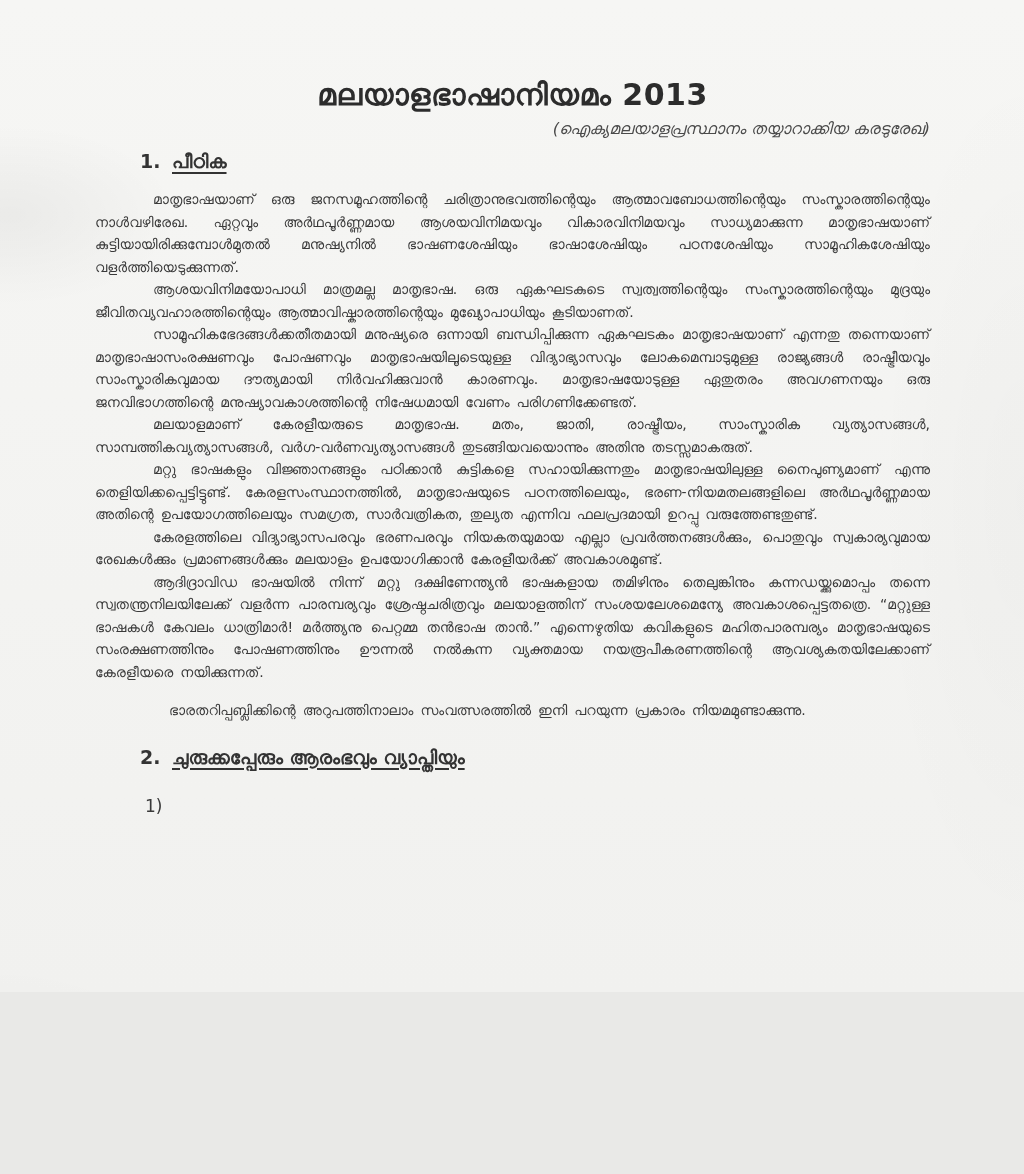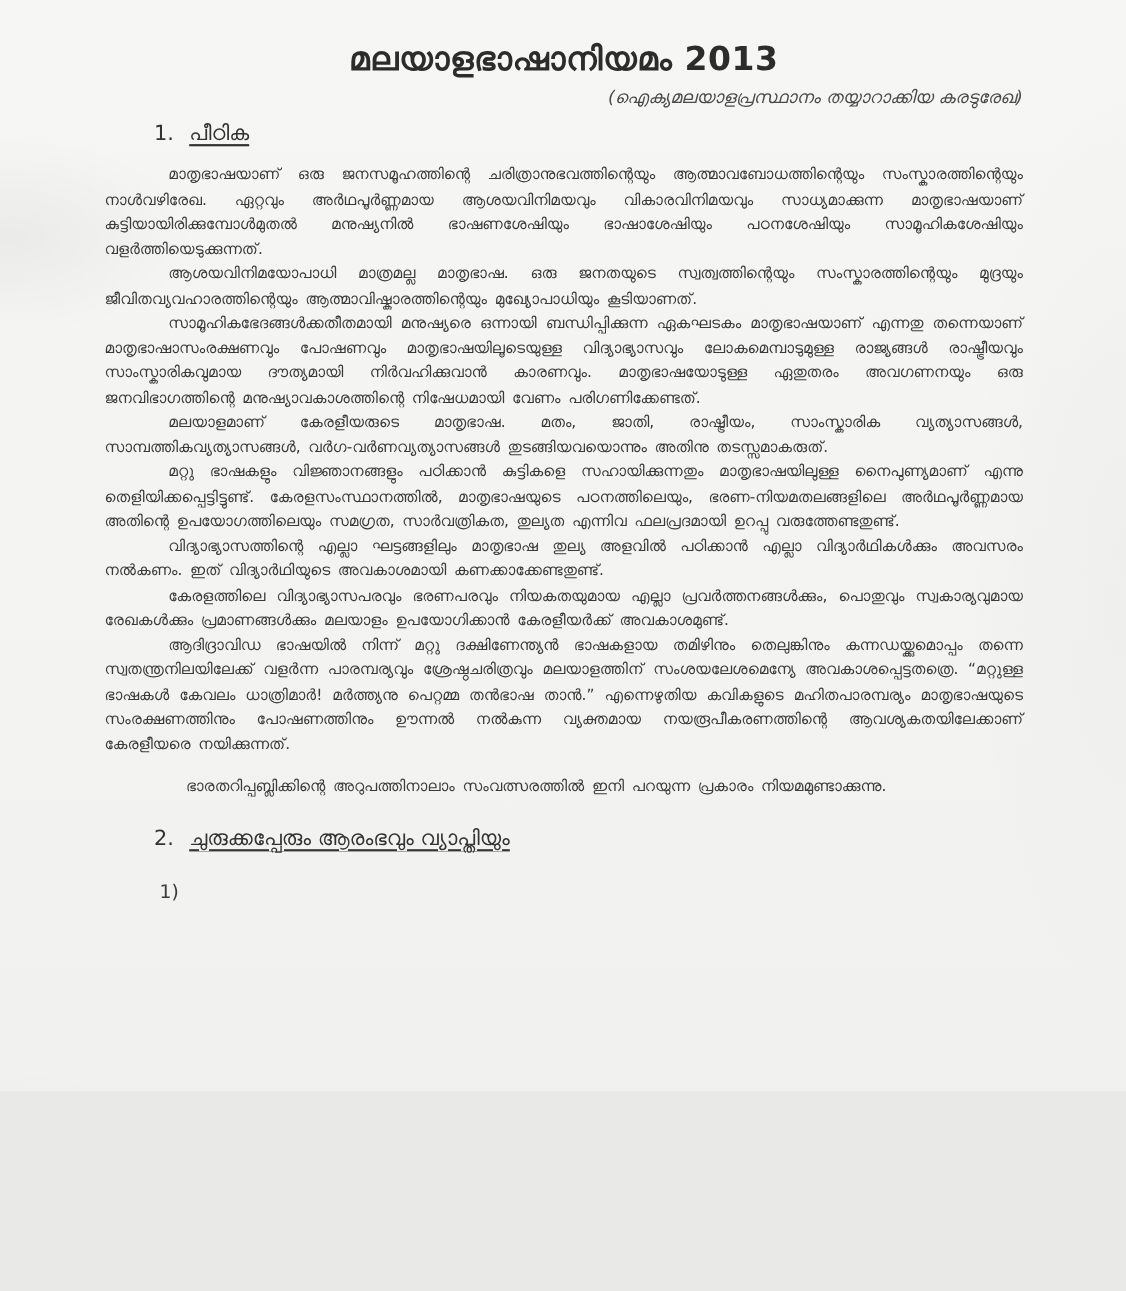--- a/index.html
+++ b/index.html
@@ -6,21 +6,21 @@
     margin: 0;
     padding: 0;
     background: #e9e9e7;
   }
   .page {
     position: relative;
     width: 1024px;
     height: 992px;
     margin: 0 auto;
     box-sizing: border-box;
-    padding: 26px 94px 0 95px;
+    padding: 66px 94px 0 95px;
     overflow: hidden;
     background:
       radial-gradient(240px 130px at 10px 215px, rgba(0,0,0,0.045), transparent 70%),
       radial-gradient(300px 220px at 0px 1120px, rgba(0,0,0,0.035), transparent 70%),
       radial-gradient(200px 600px at 1024px 500px, rgba(0,0,0,0.02), transparent 75%),
       linear-gradient(#f6f6f4, #f1f1ef);
     font-family: "DejaVu Sans", "Liberation Sans", sans-serif;
     color: #383838;
   }
   .doc-title {
@@ -37,21 +37,21 @@
     text-align: right;
     font-style: italic;
     font-size: 16px;
     line-height: 20px;
     color: #4a4a4a;
   }
   .sec-heading {
     margin: 11px 0 0 45px;
     font-size: 19px;
     line-height: 23px;
-    font-weight: normal;
+    font-weight: bold;
     color: #333;
   }
   .sec-heading .sec-num {
     display: inline-block;
     width: 32px;
   }
   .sec-heading .sec-title {
     text-decoration: underline;
     text-underline-offset: 4px;
     text-decoration-thickness: 1.5px;
@@ -112,25 +112,24 @@
   <h1 class="doc-title">മലയാളഭാഷാനിയമം 2013</h1>
 
   <div class="doc-subtitle">(ഐക്യമലയാളപ്രസ്ഥാനം തയ്യാറാക്കിയ കരടുരേഖ)</div>
 
   <div class="sec-heading">
     <span class="sec-num">1.</span><span class="sec-title">പീഠിക</span>
   </div>
 
   <div class="body-text">
     <p class="para">മാതൃഭാഷയാണ് ഒരു ജനസമൂഹത്തിന്റെ ചരിത്രാനുഭവത്തിന്റെയും ആത്മാവബോധത്തിന്റെയും സംസ്കാരത്തിന്റെയും നാൾവഴിരേഖ. ഏറ്റവും അർഥപൂർണ്ണമായ ആശയവിനിമയവും വികാരവിനിമയവും സാധ്യമാക്കുന്ന മാതൃഭാഷയാണ് കുട്ടിയായിരിക്കുമ്പോൾമുതൽ മനുഷ്യനിൽ ഭാഷണശേഷിയും ഭാഷാശേഷിയും പഠനശേഷിയും സാമൂഹികശേഷിയും വളർത്തിയെടുക്കുന്നത്.</p>
-    <p class="para">ആശയവിനിമയോപാധി മാത്രമല്ല മാതൃഭാഷ. ഒരു ജനതയുടെ സ്വത്വത്തിന്റെയും സംസ്കാരത്തിന്റെയും മുദ്രയും ജീവിതവ്യവഹാരത്തിന്റെയും ആത്മാവിഷ്കാരത്തിന്റെയും മുഖ്യോപാധിയും കൂടിയാണത്.</p>
+    <p class="para">ആശയവിനിമയോപാധി മാത്രമല്ല മാതൃഭാഷ. ഒരു ഏകഘടകുടെ സ്വത്വത്തിന്റെയും സംസ്കാരത്തിന്റെയും മുദ്രയും ജീവിതവ്യവഹാരത്തിന്റെയും ആത്മാവിഷ്കാരത്തിന്റെയും മുഖ്യോപാധിയും കൂടിയാണത്.</p>
     <p class="para">സാമൂഹികഭേദങ്ങൾക്കതീതമായി മനുഷ്യരെ ഒന്നായി ബന്ധിപ്പിക്കുന്ന ഏകഘടകം മാതൃഭാഷയാണ് എന്നതു തന്നെയാണ് മാതൃഭാഷാസംരക്ഷണവും പോഷണവും മാതൃഭാഷയിലൂടെയുള്ള വിദ്യാഭ്യാസവും ലോകമെമ്പാടുമുള്ള രാജ്യങ്ങൾ രാഷ്ട്രീയവും സാംസ്കാരികവുമായ ദൗത്യമായി നിർവഹിക്കുവാൻ കാരണവും. മാതൃഭാഷയോടുള്ള ഏതുതരം അവഗണനയും ഒരു ജനവിഭാഗത്തിന്റെ മനുഷ്യാവകാശത്തിന്റെ നിഷേധമായി വേണം പരിഗണിക്കേണ്ടത്.</p>
     <p class="para">മലയാളമാണ് കേരളീയരുടെ മാതൃഭാഷ. മതം, ജാതി, രാഷ്ട്രീയം, സാംസ്കാരിക വ്യത്യാസങ്ങൾ, സാമ്പത്തികവ്യത്യാസങ്ങൾ, വർഗ-വർണവ്യത്യാസങ്ങൾ തുടങ്ങിയവയൊന്നും അതിനു തടസ്സമാകരുത്.</p>
     <p class="para">മറ്റു ഭാഷകളും വിജ്ഞാനങ്ങളും പഠിക്കാൻ കുട്ടികളെ സഹായിക്കുന്നതും മാതൃഭാഷയിലുള്ള നൈപുണ്യമാണ് എന്നു തെളിയിക്കപ്പെട്ടിട്ടുണ്ട്. കേരളസംസ്ഥാനത്തിൽ, മാതൃഭാഷയുടെ പഠനത്തിലെയും, ഭരണ-നിയമതലങ്ങളിലെ അർഥപൂർണ്ണമായ അതിന്റെ ഉപയോഗത്തിലെയും സമഗ്രത, സാർവത്രികത, തുല്യത എന്നിവ ഫലപ്രദമായി ഉറപ്പു വരുത്തേണ്ടതുണ്ട്.</p>
-    <p class="para">വിദ്യാഭ്യാസത്തിന്റെ എല്ലാ ഘട്ടങ്ങളിലും മാതൃഭാഷ തുല്യ അളവിൽ പഠിക്കാൻ എല്ലാ വിദ്യാർഥികൾക്കും അവസരം നൽകണം. ഇത് വിദ്യാർഥിയുടെ അവകാശമായി കണക്കാക്കേണ്ടതുണ്ട്.</p>
     <p class="para">കേരളത്തിലെ വിദ്യാഭ്യാസപരവും ഭരണപരവും നിയകതയുമായ എല്ലാ പ്രവർത്തനങ്ങൾക്കും, പൊതുവും സ്വകാര്യവുമായ രേഖകൾക്കും പ്രമാണങ്ങൾക്കും മലയാളം ഉപയോഗിക്കാൻ കേരളീയർക്ക് അവകാശമുണ്ട്.</p>
     <p class="para">ആദിദ്രാവിഡ ഭാഷയിൽ നിന്ന് മറ്റു ദക്ഷിണേന്ത്യൻ ഭാഷകളായ തമിഴിനും തെലുങ്കിനും കന്നഡയ്ക്കുമൊപ്പം തന്നെ സ്വതന്ത്രനിലയിലേക്ക് വളർന്ന പാരമ്പര്യവും ശ്രേഷ്ഠചരിത്രവും മലയാളത്തിന് സംശയലേശമെന്യേ അവകാശപ്പെട്ടതത്രെ. “മറ്റുള്ള ഭാഷകൾ കേവലം ധാത്രിമാർ! മർത്ത്യനു പെറ്റമ്മ തൻഭാഷ താൻ.” എന്നെഴുതിയ കവികളുടെ മഹിതപാരമ്പര്യം മാതൃഭാഷയുടെ സംരക്ഷണത്തിനും പോഷണത്തിനും ഊന്നൽ നൽകുന്ന വ്യക്തമായ നയരൂപീകരണത്തിന്റെ ആവശ്യകതയിലേക്കാണ് കേരളീയരെ നയിക്കുന്നത്.</p>
   </div>
 
 
   <p class="para closing-para">ഭാരതറിപ്പബ്ലിക്കിന്റെ അറുപത്തിനാലാം സംവത്സരത്തിൽ ഇനി പറയുന്ന പ്രകാരം നിയമമുണ്ടാക്കുന്നു.</p>
 
   <div class="sec-heading sec2">
     <span class="sec-num">2.</span><span class="sec-title">ചുരുക്കപ്പേരും ആരംഭവും വ്യാപ്തിയും</span>
   </div>

